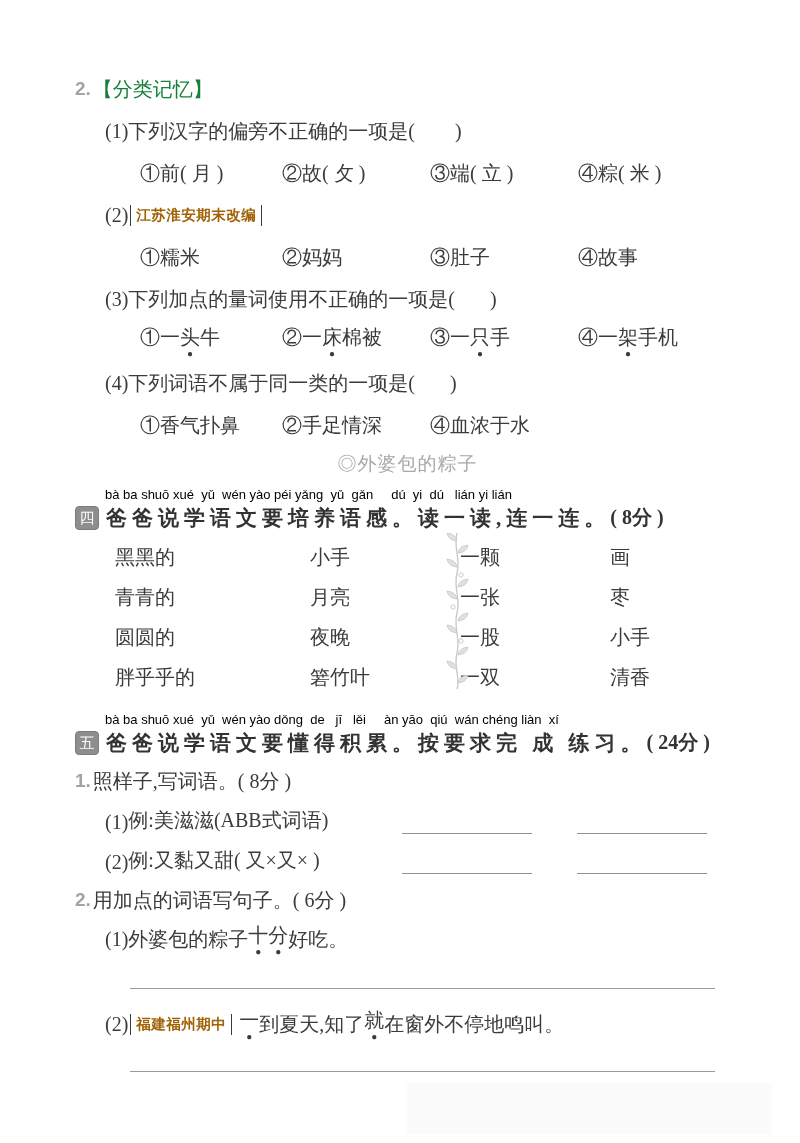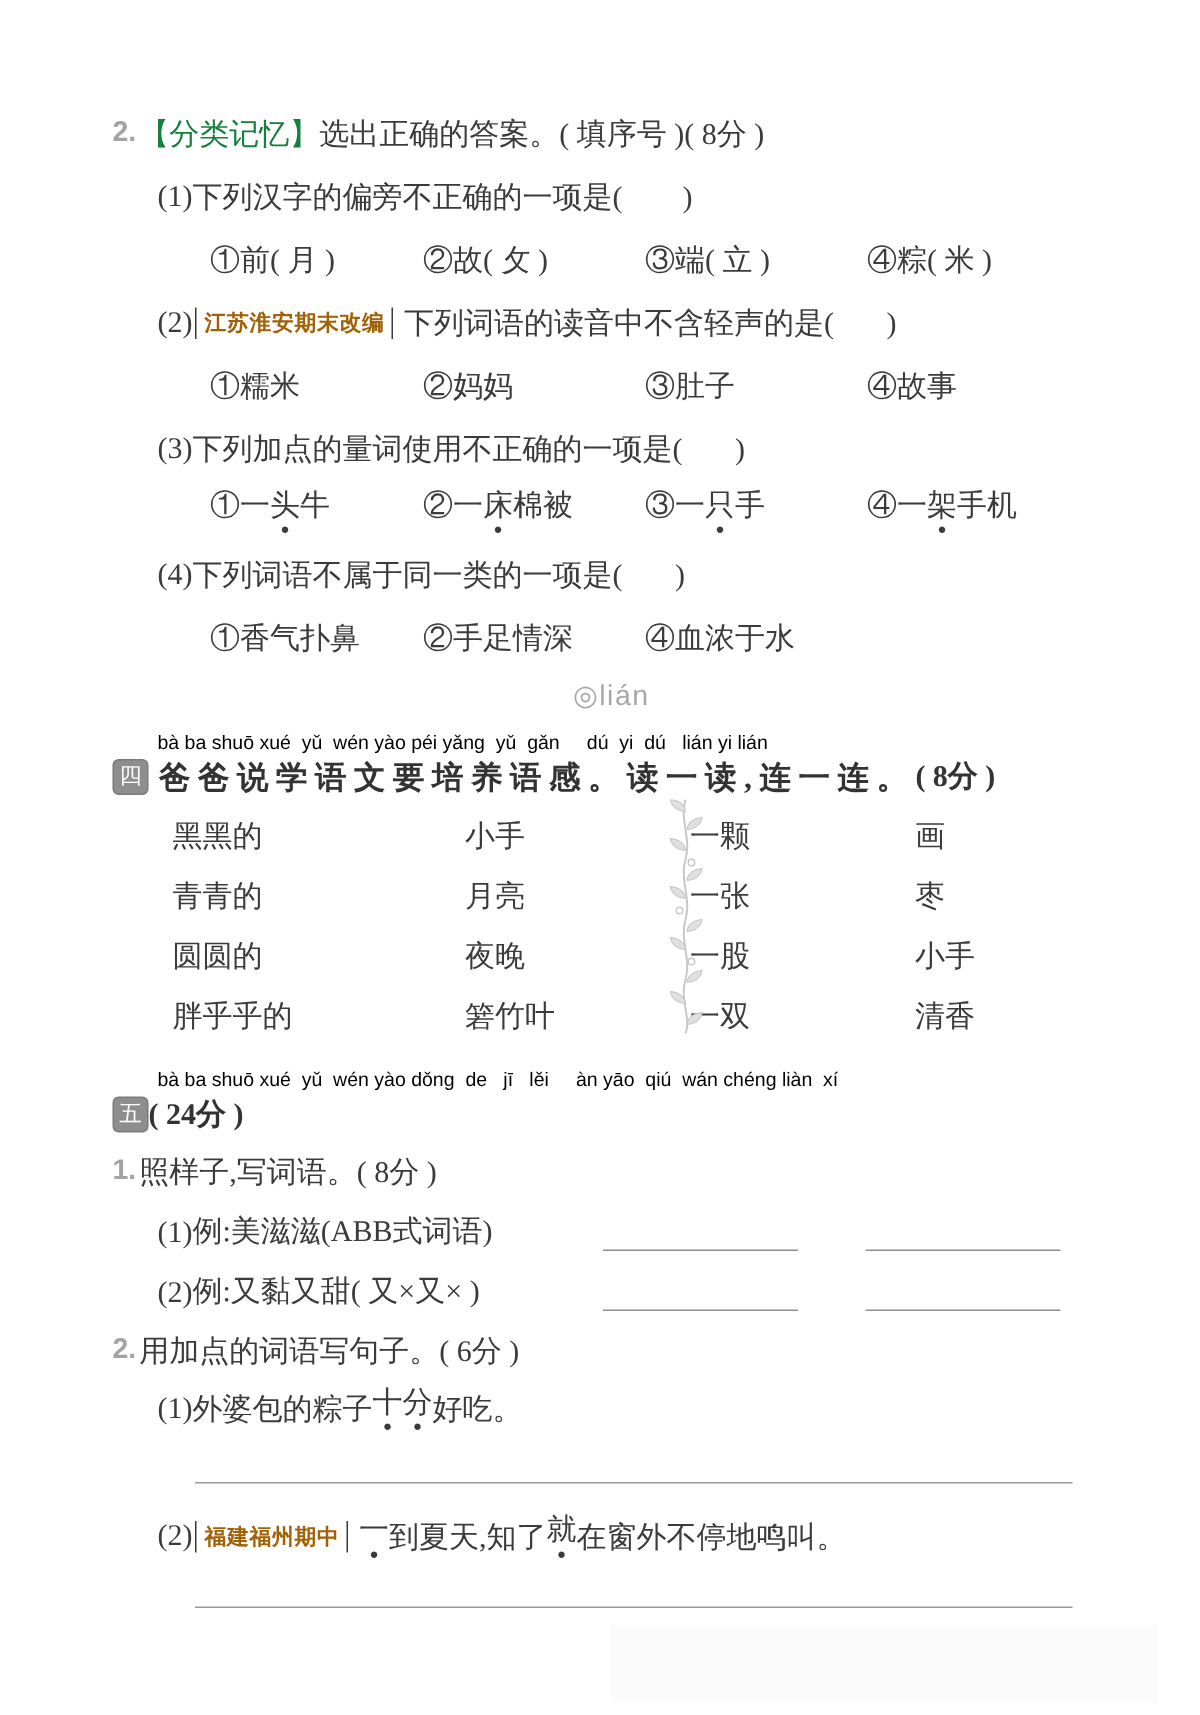--- a/index.html
+++ b/index.html
@@ -68,38 +68,36 @@
 </style>
 </head>
 <body>
 
 <div class="page">
 
   <section>
     <div class="row">
       <span class="qnum">2.</span>
       <span class="gray qtext">【分类记忆】</span>
-      <span class="qtext">选出正确的答案。( 填序号 )( 8分 )</span>
     </div>
 
     <div class="row sub">
       <span class="qtext">(1)</span>
         <span class="qtext">下列汉字的偏旁不正确的一项是(        )</span>
     </div>
     <div class="row opts">
       <span class="opt1">①前( 月 )</span>
       <span class="opt2">②故( 攵 )</span>
       <span class="opt3">③端( 立 )</span>
       <span class="opt4">④粽( 米 )</span>
     </div>
 
     <div class="row sub">
       <span class="qtext">(2)</span>
         <span class="srcTag">江苏淮安期末改编</span>
-        <span class="qtext">下列词语的读音中不含轻声的是(       )</span>
     </div>
     <div class="row opts">
       <span class="opt1">①糯米</span>
       <span class="opt2">②妈妈</span>
       <span class="opt3">③肚子</span>
       <span class="opt4">④故事</span>
     </div>
 
     <div class="row sub">
       <span class="qtext">(3)</span>
@@ -116,21 +114,21 @@
       <span class="qtext">(4)</span>
         <span class="qtext">下列词语不属于同一类的一项是(       )</span>
     </div>
     <div class="row opts">
       <span class="opt1">①香气扑鼻</span>
       <span class="opt2">②手足情深</span>
       <span class="opt4">④血浓于水</span>
     </div>
   </section>
 
-  <div class="sec-divider">◎lián</div>
+  <div class="sec-divider">◎外婆包的粽子</div>
 
   <section style="margin-top:4px;">
     <div class="pinyin">bà ba shuō xué  yǔ  wén yào péi yǎng  yǔ  gǎn     dú  yi  dú   lián yi lián</div>
     <div class="sec-title-row">
       <span class="sec-badge">四</span>
       <span class="sec-title">爸爸说学语文要培养语感。读一读,连一连。</span>
       <span class="sec-score">( 8分 )</span>
     </div>
 
     <div class="match">
@@ -174,20 +172,21 @@
         <span class="mc3">一双</span>
         <span class="mc4">清香</span>
       </div>
     </div>
   </section>
 
   <section style="margin-top:14px;">
     <div class="pinyin">bà ba shuō xué  yǔ  wén yào dǒng  de   jī   lěi     àn yāo  qiú  wán chéng liàn  xí</div>
     <div class="sec-title-row">
       <span class="sec-badge">五</span>
+      <span class="sec-title">爸爸说学语文要懂得积累。按要求完 成 练习。</span>
       <span class="sec-score">( 24分 )</span>
     </div>
 
     <div class="row" style="margin-top:6px;height:38px;">
       <span class="qnum">1.</span>
       <span class="qtext">照样子,写词语。( 8分 )</span>
     </div>
 
     <div class="exrow">
       <span class="exlabel">(1)</span>

